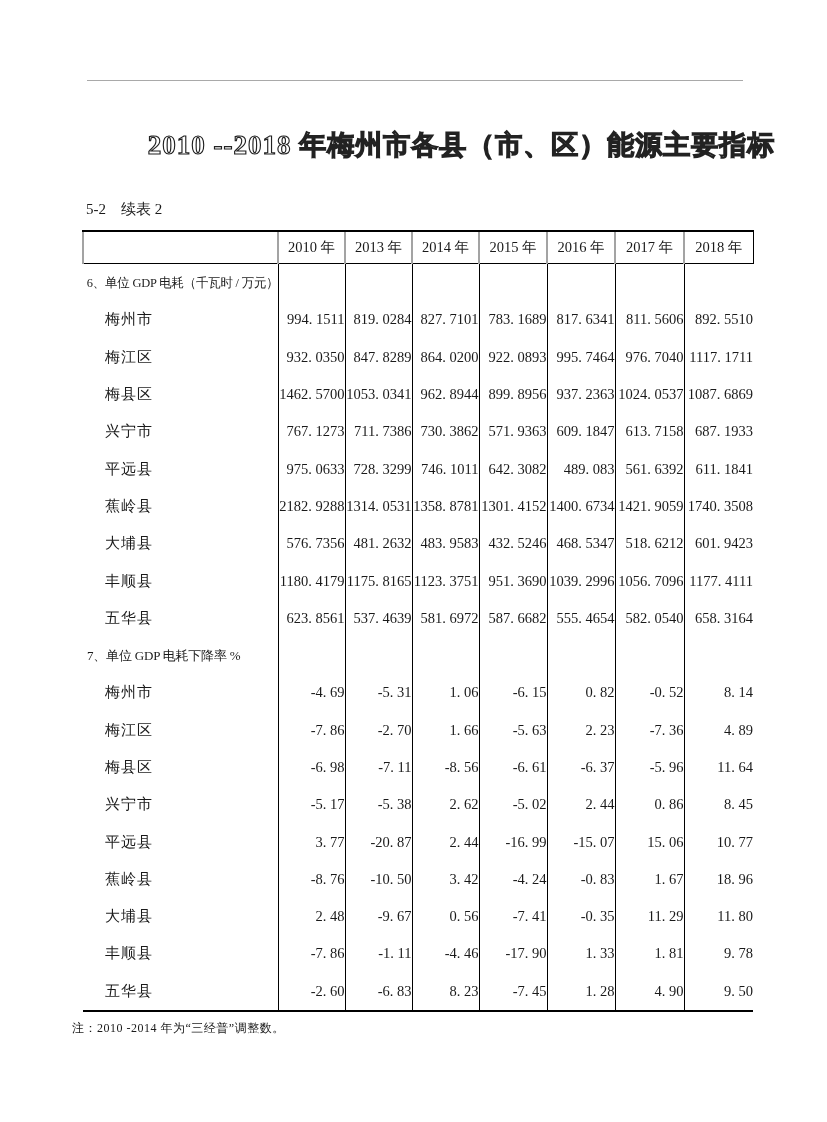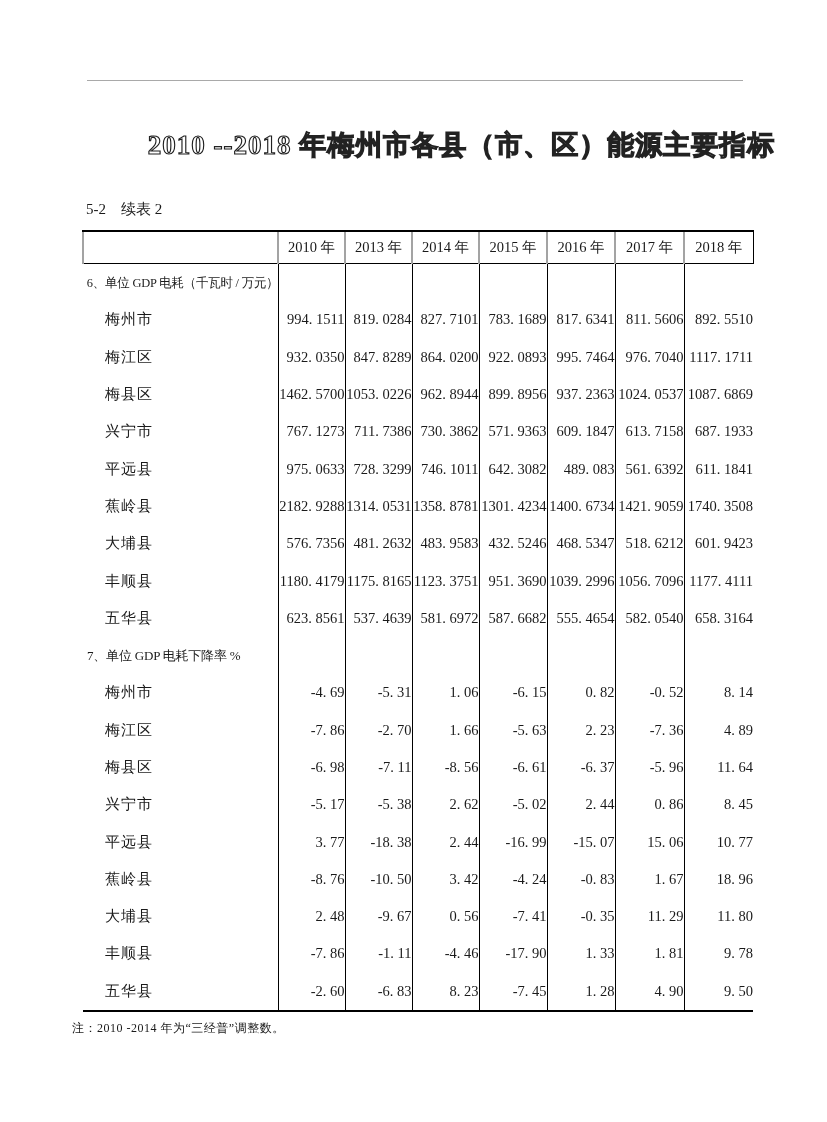--- a/index.html
+++ b/index.html
@@ -112,21 +112,21 @@
           <td class="num"><span class="fit">847. 8289</span></td>
           <td class="num"><span class="fit">864. 0200</span></td>
           <td class="num"><span class="fit">922. 0893</span></td>
           <td class="num"><span class="fit">995. 7464</span></td>
           <td class="num"><span class="fit">976. 7040</span></td>
           <td class="num"><span class="fit">1117. 1711</span></td>
         </tr>
         <tr>
           <td class="label county"><span>梅县区</span></td>
           <td class="num"><span class="fit">1462. 5700</span></td>
-          <td class="num"><span class="fit">1053. 0226</span></td>
+          <td class="num"><span class="fit">1053. 0341</span></td>
           <td class="num"><span class="fit">962. 8944</span></td>
           <td class="num"><span class="fit">899. 8956</span></td>
           <td class="num"><span class="fit">937. 2363</span></td>
           <td class="num"><span class="fit">1024. 0537</span></td>
           <td class="num"><span class="fit">1087. 6869</span></td>
         </tr>
         <tr>
           <td class="label county"><span>兴宁市</span></td>
           <td class="num"><span class="fit">767. 1273</span></td>
           <td class="num"><span class="fit">711. 7386</span></td>
@@ -144,21 +144,21 @@
           <td class="num"><span class="fit">642. 3082</span></td>
           <td class="num"><span class="fit">489. 083</span></td>
           <td class="num"><span class="fit">561. 6392</span></td>
           <td class="num"><span class="fit">611. 1841</span></td>
         </tr>
         <tr>
           <td class="label county"><span>蕉岭县</span></td>
           <td class="num"><span class="fit">2182. 9288</span></td>
           <td class="num"><span class="fit">1314. 0531</span></td>
           <td class="num"><span class="fit">1358. 8781</span></td>
-          <td class="num"><span class="fit">1301. 4234</span></td>
+          <td class="num"><span class="fit">1301. 4152</span></td>
           <td class="num"><span class="fit">1400. 6734</span></td>
           <td class="num"><span class="fit">1421. 9059</span></td>
           <td class="num"><span class="fit">1740. 3508</span></td>
         </tr>
         <tr>
           <td class="label county"><span>大埔县</span></td>
           <td class="num"><span class="fit">576. 7356</span></td>
           <td class="num"><span class="fit">481. 2632</span></td>
           <td class="num"><span class="fit">483. 9583</span></td>
           <td class="num"><span class="fit">432. 5246</span></td>
@@ -232,21 +232,21 @@
           <td class="num"><span class="fit">-5. 38</span></td>
           <td class="num"><span class="fit">2. 62</span></td>
           <td class="num"><span class="fit">-5. 02</span></td>
           <td class="num"><span class="fit">2. 44</span></td>
           <td class="num"><span class="fit">0. 86</span></td>
           <td class="num"><span class="fit">8. 45</span></td>
         </tr>
         <tr>
           <td class="label county"><span>平远县</span></td>
           <td class="num"><span class="fit">3. 77</span></td>
-          <td class="num"><span class="fit">-18. 38</span></td>
+          <td class="num"><span class="fit">-20. 87</span></td>
           <td class="num"><span class="fit">2. 44</span></td>
           <td class="num"><span class="fit">-16. 99</span></td>
           <td class="num"><span class="fit">-15. 07</span></td>
           <td class="num"><span class="fit">15. 06</span></td>
           <td class="num"><span class="fit">10. 77</span></td>
         </tr>
         <tr>
           <td class="label county"><span>蕉岭县</span></td>
           <td class="num"><span class="fit">-8. 76</span></td>
           <td class="num"><span class="fit">-10. 50</span></td>

